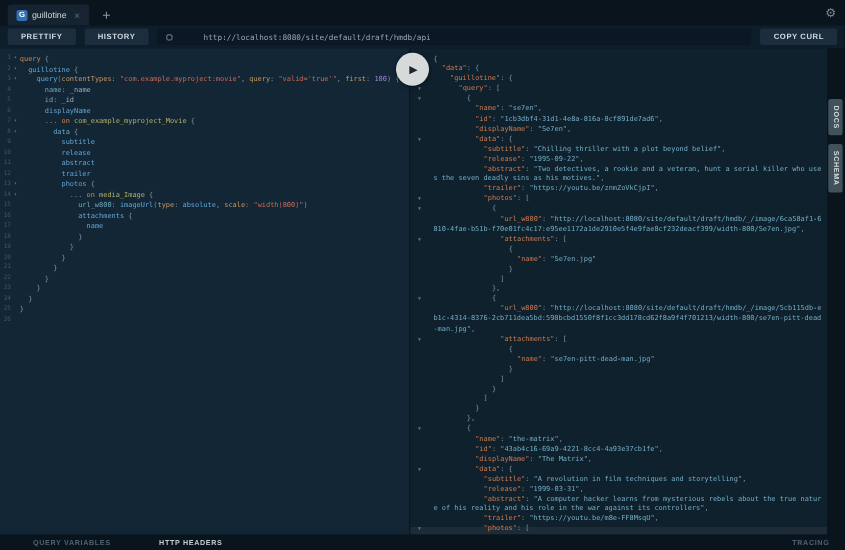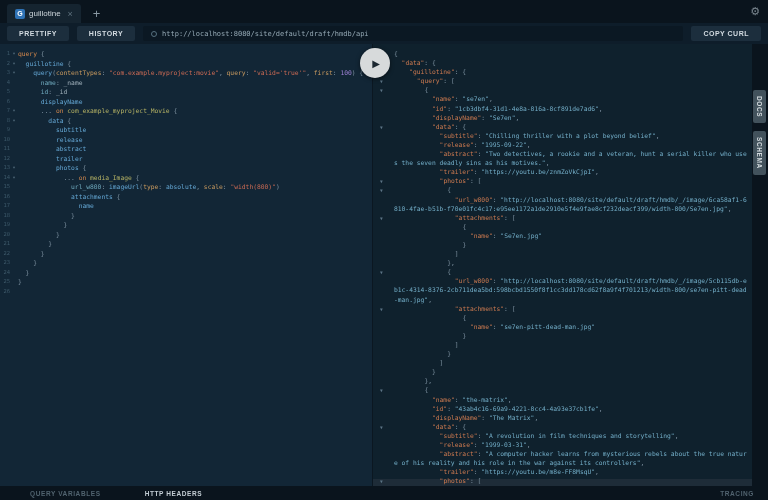--- a/index.html
+++ b/index.html
@@ -11,21 +11,21 @@
   .tab-badge { width:10px; height:10px; border-radius:2px; background:#2e72b5; color:#fff; font-size:7px; font-weight:bold; display:flex; align-items:center; justify-content:center; }
   .tab-label { color:#ccd5db; font-size:8px; }
   .tab-close { color:#5d707d; font-size:9px; margin-left:3px; }
   .newtab { color:#8a99a3; font-size:13px; margin-left:12px; align-self:center; margin-top:3px; cursor:pointer; }
   .gear { position:absolute; right:8px; top:5px; color:#79858e; font-size:11px; cursor:pointer; }
 
   .toolbar { height:21px; background:#0e1d2a; display:flex; align-items:center; padding:0 7px; gap:8px; }
   .tbtn { background:#1c2e3d; color:#d2dae0; font-size:7px; font-weight:bold; letter-spacing:.5px; padding:4px 12px; border-radius:2px; cursor:pointer; }
   .urlbar { flex:1; height:15px; background:#0b1823; border-radius:2px; display:flex; align-items:center; gap:5px; padding:0 8px; }
   .url-icon { width:6px; height:6px; border:1px solid #55707f; border-radius:50%; flex:none; }
-  .url-input { background:transparent; border:none; outline:none; color:#94a8b4; font-size:7px; font-family:"DejaVu Sans Mono", monospace; width:100%; }
+  .url-input { background:transparent; border:none; outline:none; color:#94a8b4; font-size:7px; font-family:"DejaVu Sans Mono", monospace; width:100%;margin-left:23px; }
 
   .main { position:absolute; top:44px; left:0; right:0; bottom:14px; display:flex; }
   .editor-pane { width:372px; background:#122636; overflow:hidden; padding-top:5px; }
   .resp-pane { flex:1; background:#0f212d; overflow:hidden; padding-top:5px; position:relative; border-left:1px solid #0b1721; }
   .side-strip { width:16px; background:#0a141d; position:relative; }
   .side-tab { position:absolute; left:1px; writing-mode:vertical-rl; background:#42525c; color:#d3dade; font-size:6.5px; font-weight:bold; letter-spacing:.6px; padding:6px 3px; border-radius:2px; cursor:pointer; }
   #docs-tab { top:46px; }
   #schema-tab { top:87px; }
 
   .ed { font-family:"DejaVu Sans Mono", monospace; font-size:6.3px; line-height:9.5px; }

